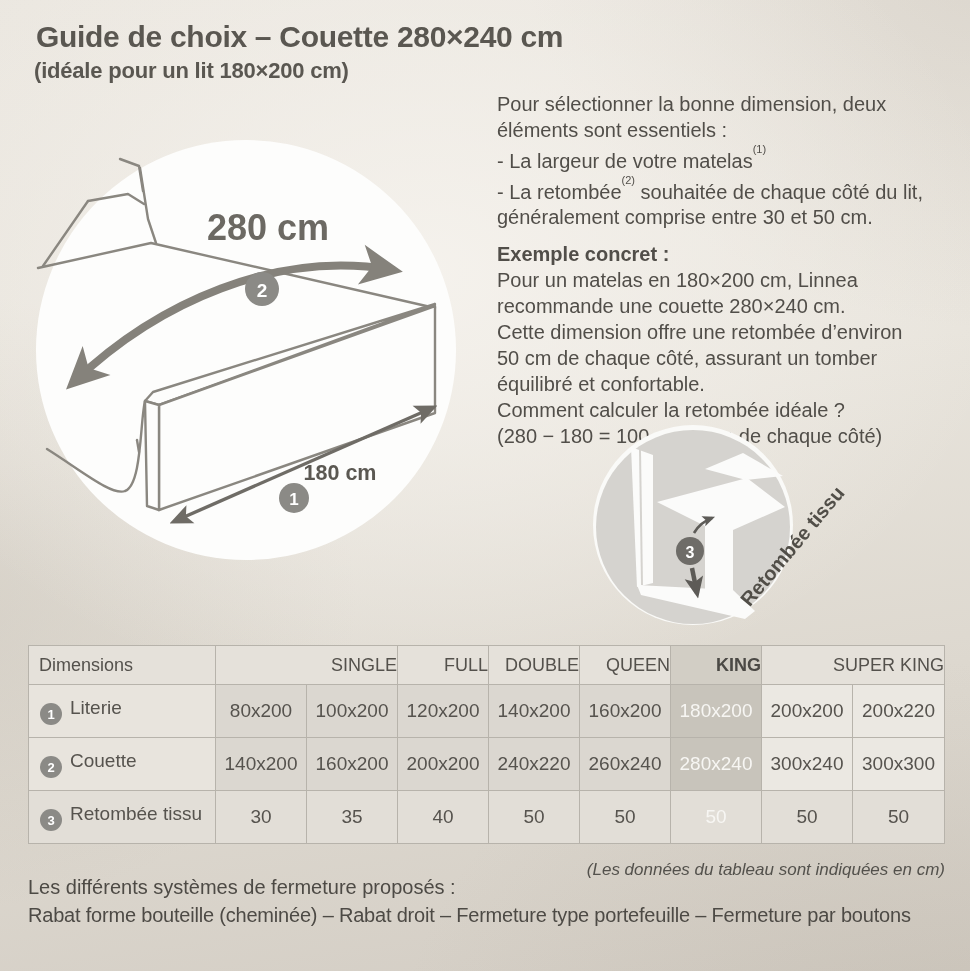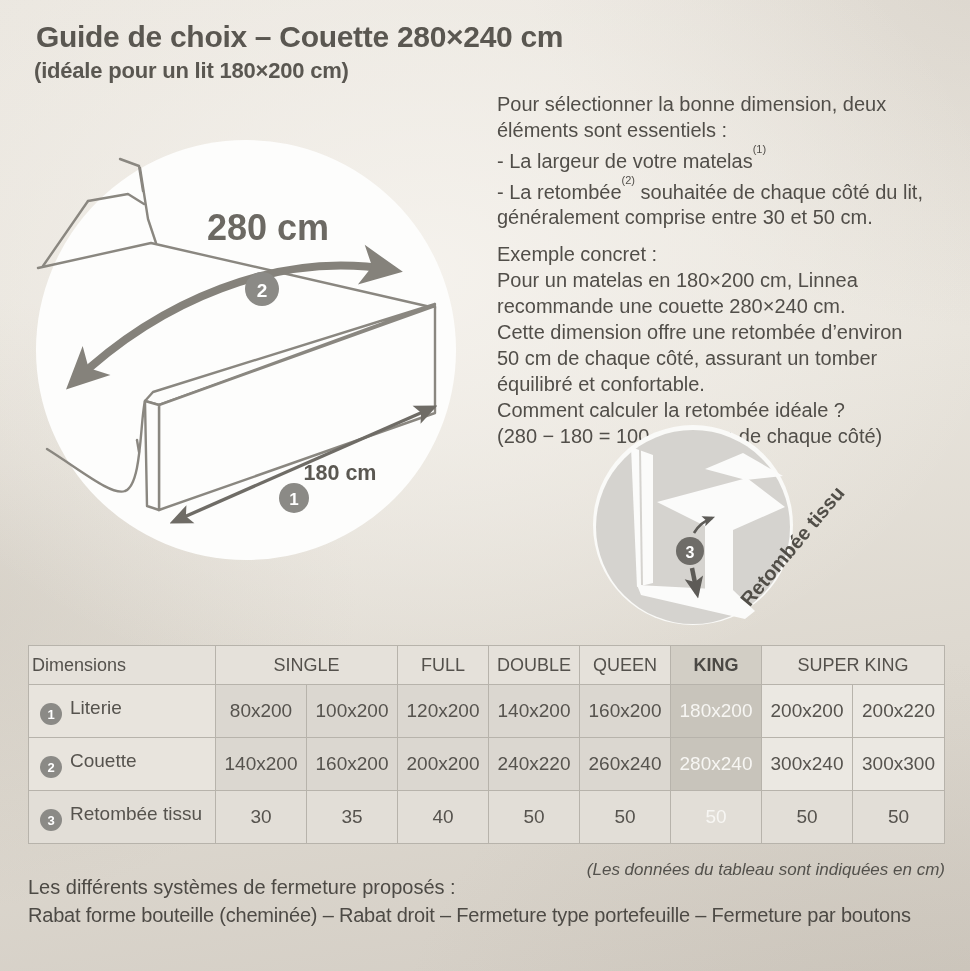--- a/index.html
+++ b/index.html
@@ -26,21 +26,21 @@
     position:absolute;left:34px;top:58px;
     font-size:22px;font-weight:bold;color:#5a5751;letter-spacing:-0.2px;
   }
   .col-right{
     position:absolute;left:497px;top:91px;width:462px;
     font-size:20px;line-height:26px;color:#514e49;
   }
   .preline{white-space:pre-line;}
   sup.fn{font-size:11px;position:relative;top:-7px;}
   .example{margin-top:11px;}
-  .example-heading{font-weight:normal;}
+  .example-heading{font-weight:bold;}
   .circle-large{
     position:absolute;left:36px;top:140px;width:420px;height:420px;
     border-radius:50%;background:#fdfdfc;
   }
   .circle-small{
     position:absolute;left:593px;top:425px;width:200px;height:200px;
   }
   .drop-label{
     position:absolute;left:736px;top:596px;
     font-size:20px;font-weight:bold;color:#514e48;
@@ -48,21 +48,21 @@
   }
   table.sizes{
     position:absolute;left:28px;top:645px;width:917px;
     border-collapse:collapse;table-layout:fixed;
     font-size:19px;color:#56534e;
   }
   table.sizes th, table.sizes td{
     border:1px solid #b7b3ab;text-align:center;padding:0;
     overflow:hidden;white-space:nowrap;
   }
-  table.sizes th{height:38px;font-weight:normal;font-size:18px;color:#54514c;background:#e5e1da;}
+  table.sizes th{height:38px;font-weight:normal;font-size:18px;color:#54514c;background:#e5e1da;text-align:right;}
   table.sizes td{height:52px;background:#dbd7d0;}
   table.sizes th.h-king{background:#d2cec5;font-weight:bold;color:#4b4945;margin-left:12px;}
   table.sizes td.lbl{background:#e8e4dd;text-align:left;padding-left:11px;}
   table.sizes tr.r3 td{background:#e2ded7;}
   table.sizes td.sk{background:#ebe8e2;}
   table.sizes td.king{background:#c8c4bb;color:#f7f6f3;}
   .tbadge{
     display:inline-flex;width:22px;height:22px;border-radius:50%;
     background:#8b8a86;color:#fff;font-size:13px;font-weight:bold;
     align-items:center;justify-content:center;vertical-align:-5px;margin-right:8px;
@@ -176,21 +176,21 @@
         <col style="width:91px">
         <col style="width:91px">
       <col style="width:91px">
         <col style="width:91px">
         <col style="width:91px">
         <col style="width:91px">
         <col style="width:92px">
     </colgroup>
     <tbody>
         <tr>
-      <th style="text-align:left;padding-left:3px;">Dimensions</th>
+      <th style="text-align:left;padding-left:10px;">Dimensions</th>
       <th colspan="2">SINGLE</th>
       <th>FULL</th>
       <th>DOUBLE</th>
       <th>QUEEN</th>
       <th class="h-king">KING</th>
       <th colspan="2">SUPER KING</th>
     </tr>
     <tr>
       <td class="lbl"><span class="tbadge">1</span><span>Literie</span></td>
       <td>80x200</td>

